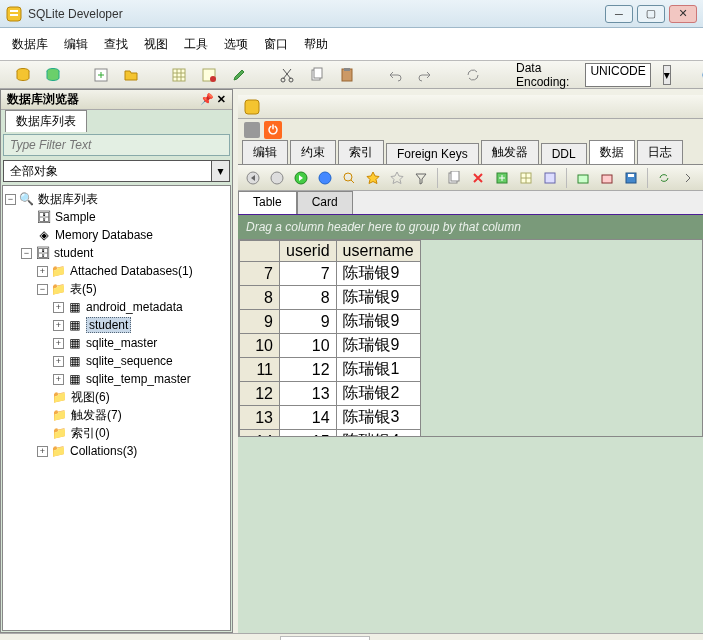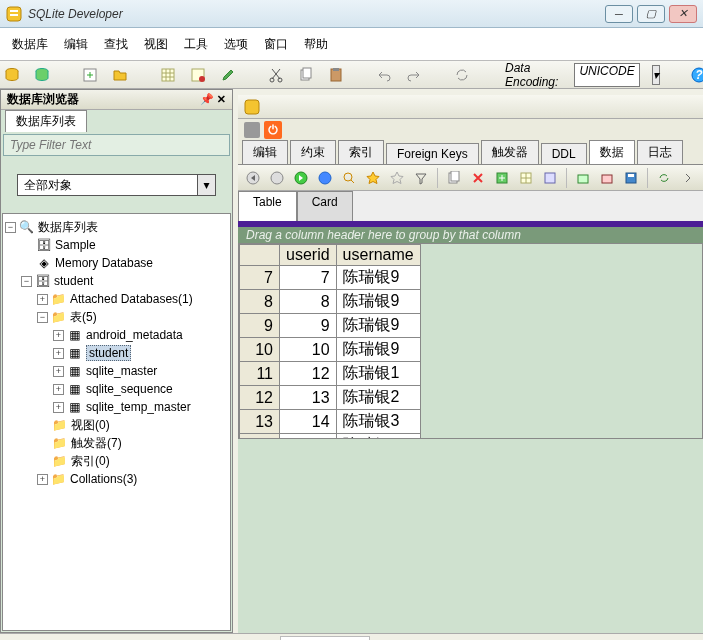--- a/index.html
+++ b/index.html
@@ -1,43 +1,43 @@
 <!DOCTYPE html>
 <html><head>
 <meta charset="utf-8">
 <style>
 * { box-sizing: border-box; margin: 0; padding: 0; font-family: "Microsoft YaHei", Tahoma, sans-serif; font-size: 12px; }
 body { background: #d9dde0; width: 703px; height: 640px; overflow: hidden; }
 
-.titlebar { height: 28px; background: linear-gradient(#eaf3f8,#d6e5ef); display: flex; align-items: center; padding: 0 6px; border-bottom: 1px solid #9fb8c9; font-style: italic; }
+.titlebar { height: 28px; background: linear-gradient(#eaf3f8,#d6e5ef); display: flex; align-items: center; padding: 0 6px; border-bottom: 1px solid #9fb8c9; }
 .titlebar .icon { width: 16px; height: 16px; margin-right: 6px; }
 .titlebar .title { flex: 1; color: #333; }
 .winbtns { display: flex; gap: 4px; }
 .winbtn { width: 28px; height: 18px; border: 1px solid #6b8fa3; border-radius: 3px; background: #eaf3f8; display: flex; align-items: center; justify-content: center; font-size: 11px; color: #333; }
 .winbtn.close { background: #f2c7c2; border-color: #c77; }
 
 .menubar { height: 26px; background: #fff; display: flex; align-items: center; padding: 16px 6px; gap: 4px; border-bottom: 1px solid #bbb; }
 .menubar span { padding: 2px 6px; }
 
-.toolbar { height: 28px; background: linear-gradient(#f7f7f2,#e5e5da); display: flex; align-items: center; padding: 0 3px; gap: 12px; border-bottom: 1px solid #aaa; font-style: italic; }
+.toolbar { height: 28px; background: linear-gradient(#f7f7f2,#e5e5da); display: flex; align-items: center; padding: 0 14px; gap: 12px; border-bottom: 1px solid #aaa; }
 .tb-btn { width: 22px; height: 22px; display: flex; align-items: center; justify-content: center; border: 1px solid transparent; border-radius: 2px; }
 .tb-sep { width: 1px; height: 20px; background: #bbb; margin: 0 3px; }
 .encoding-label { margin-left: 4px; margin-right: 4px; }
 .encoding-select { width: 130px; height: 24px; border: 1px solid #7a7a7a; background: #fff; padding: 0 4px; }
 .encoding-drop { width: 16px; height: 20px; border: 1px solid #7a7a7a; background: #e8e8e8; display: flex; align-items: center; justify-content: center; }
 
 .main { display: flex; height: calc(640px - 28px - 22px - 28px - 18px); }
 
 .left-panel { width: 278px; background: #d6e6d6; border: 1px solid #888; display: flex; flex-direction: column; }
 .panel-title { height: 20px; background: linear-gradient(#f2f2ea,#dcdccb); border-bottom: 1px solid #aaa; display: flex; align-items: center; padding: 8px 6px; font-weight: bold; }
 .panel-title .pin { margin-left: auto; font-size: 11px; }
 .panel-tab { height: 22px; display: flex; }
 .panel-tab .tab { background: #fff; border: 1px solid #888; border-bottom: none; padding: 2px 10px; margin-left: 4px; }
 .filter-input { margin: 2px; height: 22px; border: 1px solid #8aa; background: #e3efe3; color: #888; padding: 0 6px; font-style: italic; }
-.combo-row { margin: 16px; height: 22px; display: flex; }
+.combo-row { margin: 2px; height: 22px; display: flex; }
 .combo-row input { flex: 1; border: 1px solid #555; padding: 0 6px; background: #fff; }
 .combo-row .drop { width: 18px; border: 1px solid #555; border-left: none; background: #e8e8e8; display: flex; align-items: center; justify-content: center; }
 
 .tree { flex: 1; background: #fff; border: 1px solid #888; margin: 1px; overflow: auto; padding: 4px 2px; }
 .tree-row { display: flex; align-items: center; height: 18px; white-space: nowrap; }
 .tree-toggle { width: 11px; height: 11px; border: 1px solid #888; display: flex; align-items: center; justify-content: center; font-size: 9px; line-height: 1; margin-right: 4px; background: #fff; color: #444; }
 .tree-spacer { display: inline-block; width: 16px; }
 .tree-icon { width: 14px; height: 14px; margin-right: 4px; display: inline-flex; align-items: center; justify-content: center; }
 .tree-label.sel { background: #c8d8e8; border: 1px dotted #567; padding: 0 2px; }
 
@@ -48,25 +48,25 @@
 .red-stop-row { height: 22px; display: flex; align-items: center; padding: 0 6px; gap: 4px; background: #ebebde; }
 .red-square { width: 16px; height: 16px; background: #999; border-radius: 2px; }
 .orange-btn { width: 18px; height: 18px; background: #ff6a1f; border-radius: 2px; display: flex; align-items: center; justify-content: center; color: #fff; font-weight: bold; }
 
 .edit-tabs { height: 24px; display: flex; align-items: flex-end; padding: 0 4px; background: #ebebde; border-bottom: 1px solid #888; }
 .etab { padding: 3px 10px; border: 1px solid #888; border-bottom: none; background: #eee; margin-right: 2px; }
 .etab.active { background: #fff; }
 
 .edit-toolbar { height: 26px; background: linear-gradient(#f7f7f0,#dedecd); display: flex; align-items: center; padding: 0 4px; gap: 2px; border-bottom: 1px solid #aaa; }
 
-.view-tabs { height: 36px; display: flex; border-bottom: 6px solid #4c1d95; background: #eee; }
+.view-tabs { height: 24px; display: flex; border-bottom: 1px solid #4c1d95; background: #eee; }
 .vtab { padding: 3px 14px; border: 1px solid #888; border-bottom: none; background: #ddd; }
 .vtab.active { background: #fff; }
 
-.group-bar { height: 16px; background: #7a9a7a; color: #eaf0ea; display: flex; align-items: center; padding: 0 8px; font-style: italic; }
+.group-bar { height: 24px; background: #7a9a7a; color: #eaf0ea; display: flex; align-items: center; padding: 0 8px; font-style: italic; }
 
 .grid-wrap { flex: 1; background: #cfe1cf; overflow: auto; border: 1px solid #888; }
 table.grid { border-collapse: collapse; background: #fff; }
 table.grid th, table.grid td { border: 1px solid #888; padding: 1px 6px; text-align: left; height: 21px; font-size: 16px; }
 table.grid th { background: #ece9d8; font-weight: normal; text-align: center; }
 table.grid td.rownum { background: #ece9d8; text-align: right; width: 40px; }
 table.grid td.uid { text-align: right; width: 44px; }
 
 .status-row { height: 20px; display: flex; border-top: 1px solid #888; background: #fff; }
 .status-row div { border-right: 1px solid #888; padding: 2px 8px; }
@@ -304,21 +304,21 @@
           <span class="tree-spacer"></span>
           <span class="tree-toggle">+</span>
           <span class="tree-icon">▦</span>
           <span>sqlite_temp_master</span>
         </div>
       <div class="tree-row">
           <span class="tree-spacer"></span>
           <span class="tree-spacer"></span>
           <span class="tree-spacer"></span>
           <span class="tree-icon">📁</span>
-          <span>视图(0)</span>
+          <span>视图(6)</span>
         </div>
       <div class="tree-row">
           <span class="tree-spacer"></span>
           <span class="tree-spacer"></span>
           <span class="tree-spacer"></span>
           <span class="tree-icon">📁</span>
           <span>触发器(7)</span>
         </div>
       <div class="tree-row">
           <span class="tree-spacer"></span>

